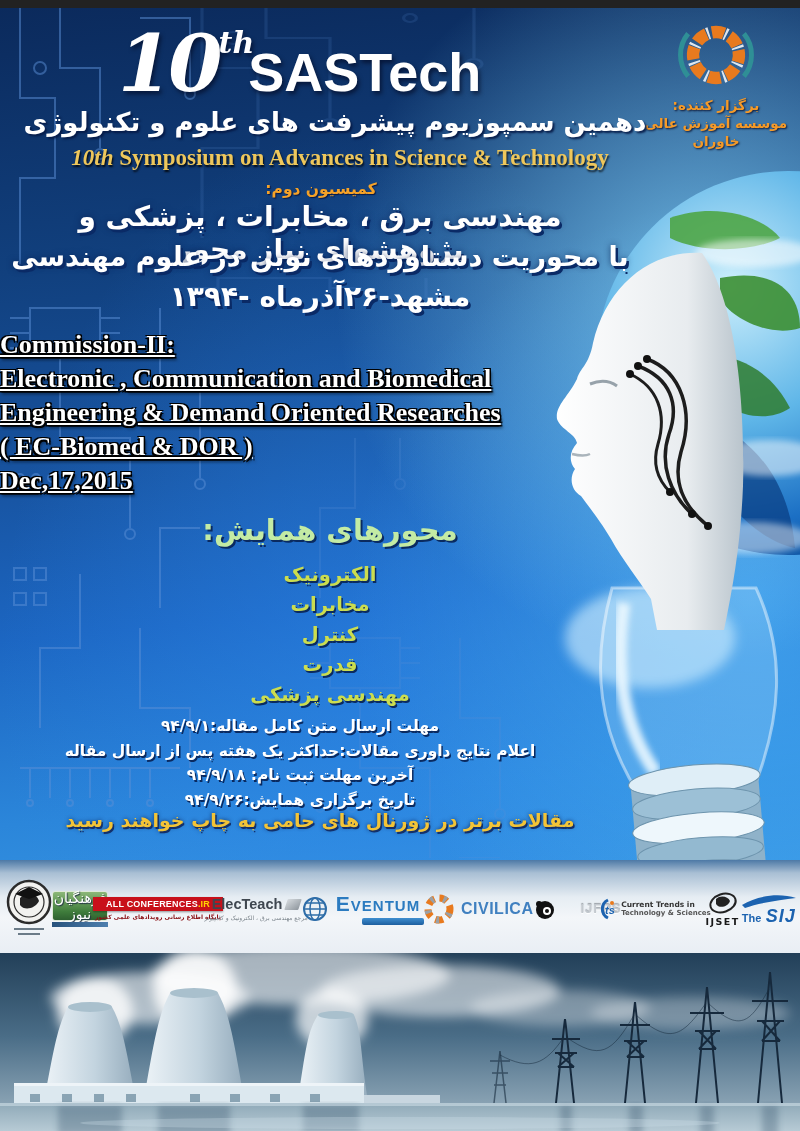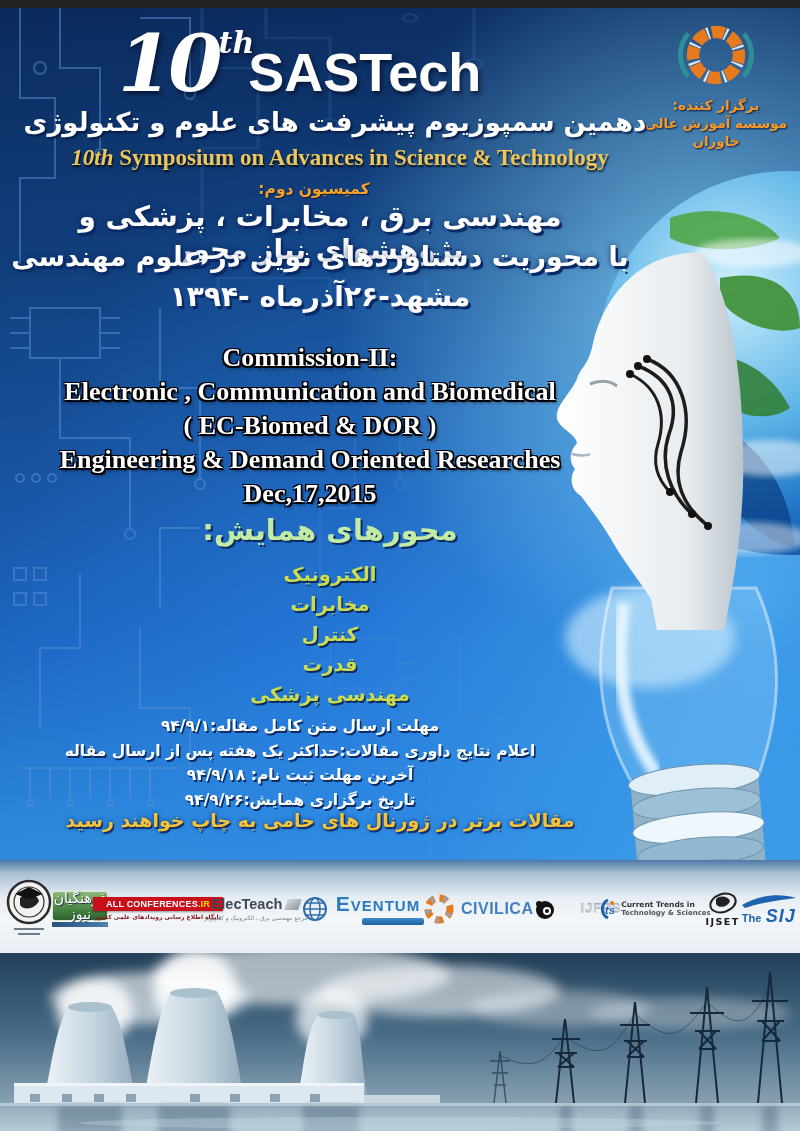--- a/index.html
+++ b/index.html
@@ -31,32 +31,32 @@
   .org-box{ position:absolute; right:11px; top:6px; width:146px; text-align:center; }
   .org-ring{ display:block; margin:0 auto; }
   .org-text{ color:#f59a28; font-weight:bold; font-size:13.5px; line-height:18px; direction:rtl;
              text-shadow:1px 1px 2px rgba(0,0,30,.8); }
   .title-fa{ position:absolute; left:10px; top:99px; width:650px; text-align:center; direction:rtl;
              color:#fff; font-size:26px; font-weight:bold; text-shadow:2px 2px 2px rgba(5,25,70,.9); }
   .title-en{ position:absolute; left:10px; top:137px; width:660px; text-align:center;
              font-family:"Liberation Serif", serif; color:#eec75c; font-size:23px; font-weight:bold;
              text-shadow:1px 2px 2px rgba(0,0,0,.85); }
   .title-en .pfx{ font-style:italic; }
-  .comm-label{ position:absolute; left:4px; top:172px; width:620px; text-align:center; direction:rtl;
+  .comm-label{ position:absolute; left:11px; top:172px; width:620px; text-align:center; direction:rtl;
                color:#f5a228; font-size:15.5px; font-weight:bold; text-shadow:1px 1px 1px rgba(10,20,60,.9); }
   .comm-fa1{ position:absolute; left:0; top:192px; width:640px; text-align:center; direction:rtl;
              color:#fff; font-size:28px; font-weight:bold; text-shadow:2.5px 2.5px 0 #0a2a66, 0 0 6px rgba(8,30,80,.7); }
   .comm-fa2{ position:absolute; left:0; top:233px; width:640px; text-align:center; direction:rtl;
              color:#fff; font-size:27px; font-weight:bold; text-shadow:2.5px 2.5px 0 #0a2a66, 0 0 6px rgba(8,30,80,.7); }
   .date-fa{ position:absolute; left:0; top:272px; width:640px; text-align:center; direction:rtl;
             color:#fff; font-size:28px; font-weight:bold; text-shadow:2.5px 2.5px 0 #0a2a66; }
-  .comm-en{ position:absolute; left:0; top:333px; width:620px; text-align:center;
+  .comm-en{ position:absolute; left:0; top:320px; width:620px; 
             font-family:"Liberation Serif", serif; color:#fff; font-weight:bold;
             font-size:26px; line-height:34px;
-            text-shadow:-1.5px -1.5px 0 #000, 1.5px -1.5px 0 #000, -1.5px 1.5px 0 #000, 1.5px 1.5px 0 #000, 2px 3px 3px rgba(0,0,0,.55); }
+            text-shadow:-1.5px -1.5px 0 #000, 1.5px -1.5px 0 #000, -1.5px 1.5px 0 #000, 1.5px 1.5px 0 #000, 2px 3px 3px rgba(0,0,0,.55);text-decoration:underline; }
   .topics-head{ position:absolute; left:20px; top:505px; width:620px; text-align:center; direction:rtl;
                 color:#c3eba4; font-size:29px; font-weight:bold; text-shadow:2px 2px 0 #0a2a60; }
   .topics-list{ position:absolute; left:20px; top:552px; width:620px; text-align:center; direction:rtl;
                 color:#cbdd4f; font-size:19.5px; font-weight:bold; line-height:30px;
                 text-shadow:1.5px 1.5px 0 #0a2a60; }
   .deadlines{ position:absolute; left:0; top:706px; width:600px; text-align:center; direction:rtl;
               color:#fff; font-size:15.5px; font-weight:bold; line-height:24.5px;
               text-shadow:1.5px 1.5px 0 #0a2a60; }
   .gold-note{ position:absolute; left:10px; top:801px; width:620px; text-align:center; direction:rtl;
               color:#f3c437; font-size:19px; font-weight:bold;
@@ -239,22 +239,22 @@
   <div class="title-en"><span class="pfx">10th</span><span> Symposium on Advances in  Science &amp; Technology</span></div>
 
   <div class="comm-label">کمیسیون دوم:</div>
   <div class="comm-fa1">مهندسی برق ، مخابرات ، پزشکی و پژوهشهای نیاز محور</div>
   <div class="comm-fa2">با محوریت دستاوردهای نوین در علوم مهندسی</div>
   <div class="date-fa">مشهد-۲۶آذرماه  -۱۳۹۴</div>
 
   <div class="comm-en">
     <div>Commission-II:</div>
     <div>Electronic , Communication and Biomedical</div>
+    <div>Engineering &amp;  Demand Oriented Researches</div>
     <div>( EC-Biomed &amp; DOR )</div>
-    <div>Engineering &amp;  Demand Oriented Researches</div>
     <div>Dec,17,2015</div>
   </div>
 
   <div class="topics-head">محورهای همایش:</div>
   <div class="topics-list">
     <div>الکترونیک</div>
     <div>مخابرات</div>
     <div>کنترل</div>
     <div>قدرت</div>
     <div>مهندسی پزشکی</div>

